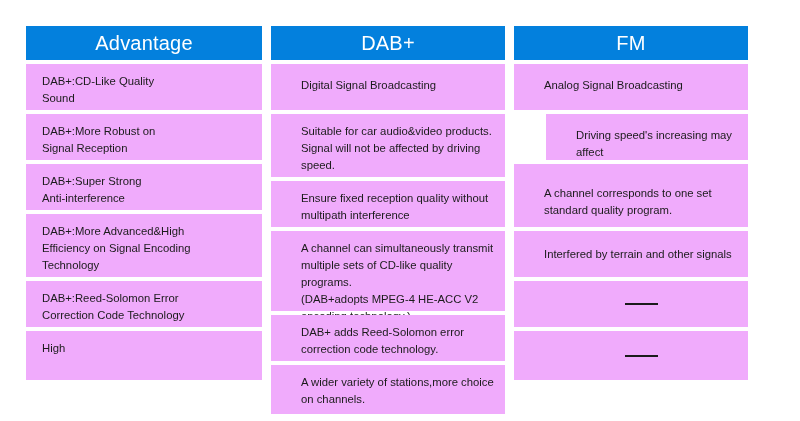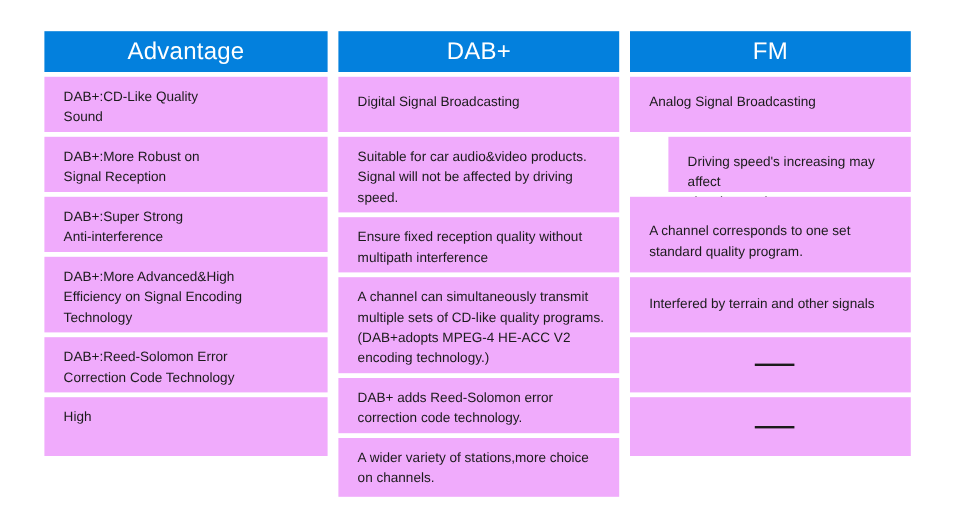--- a/index.html
+++ b/index.html
@@ -14,21 +14,21 @@
     overflow: hidden;
   }
   .page {
     position: relative;
     width: 800px;
     height: 421px;
     background: #ffffff;
   }
   .table-wrap {
     position: absolute;
-    left: 37px;
+    left: 26px;
     top: 26px;
     width: 726px;
   }
   .comparison-table {
     display: flex;
     flex-direction: row;
     gap: 9px;
     align-items: flex-start;
   }
   .column {
@@ -54,21 +54,21 @@
     background: #f0abfc;
     color: #1b1b1b;
     font-size: 11.3px;
     line-height: 17px;
     padding: 9px 14px 9px 16px;
     box-sizing: border-box;
     white-space: pre-line;
   }
   .col-dabplus .cell,
   .col-fm .cell {
-    padding-left: 16px;
+    padding-left: 30px;
     padding-right: 10px;
   }
   
   .col-advantage .cell.r0 { height: 46px; }
   .col-advantage .cell.r1 { height: 46px; }
   .col-advantage .cell.r2 { height: 46px; }
   .col-advantage .cell.r3 { height: 63px; }
   .col-advantage .cell.r4 { height: 46px; }
   .col-advantage .cell.r5 { height: 49px; }
 

